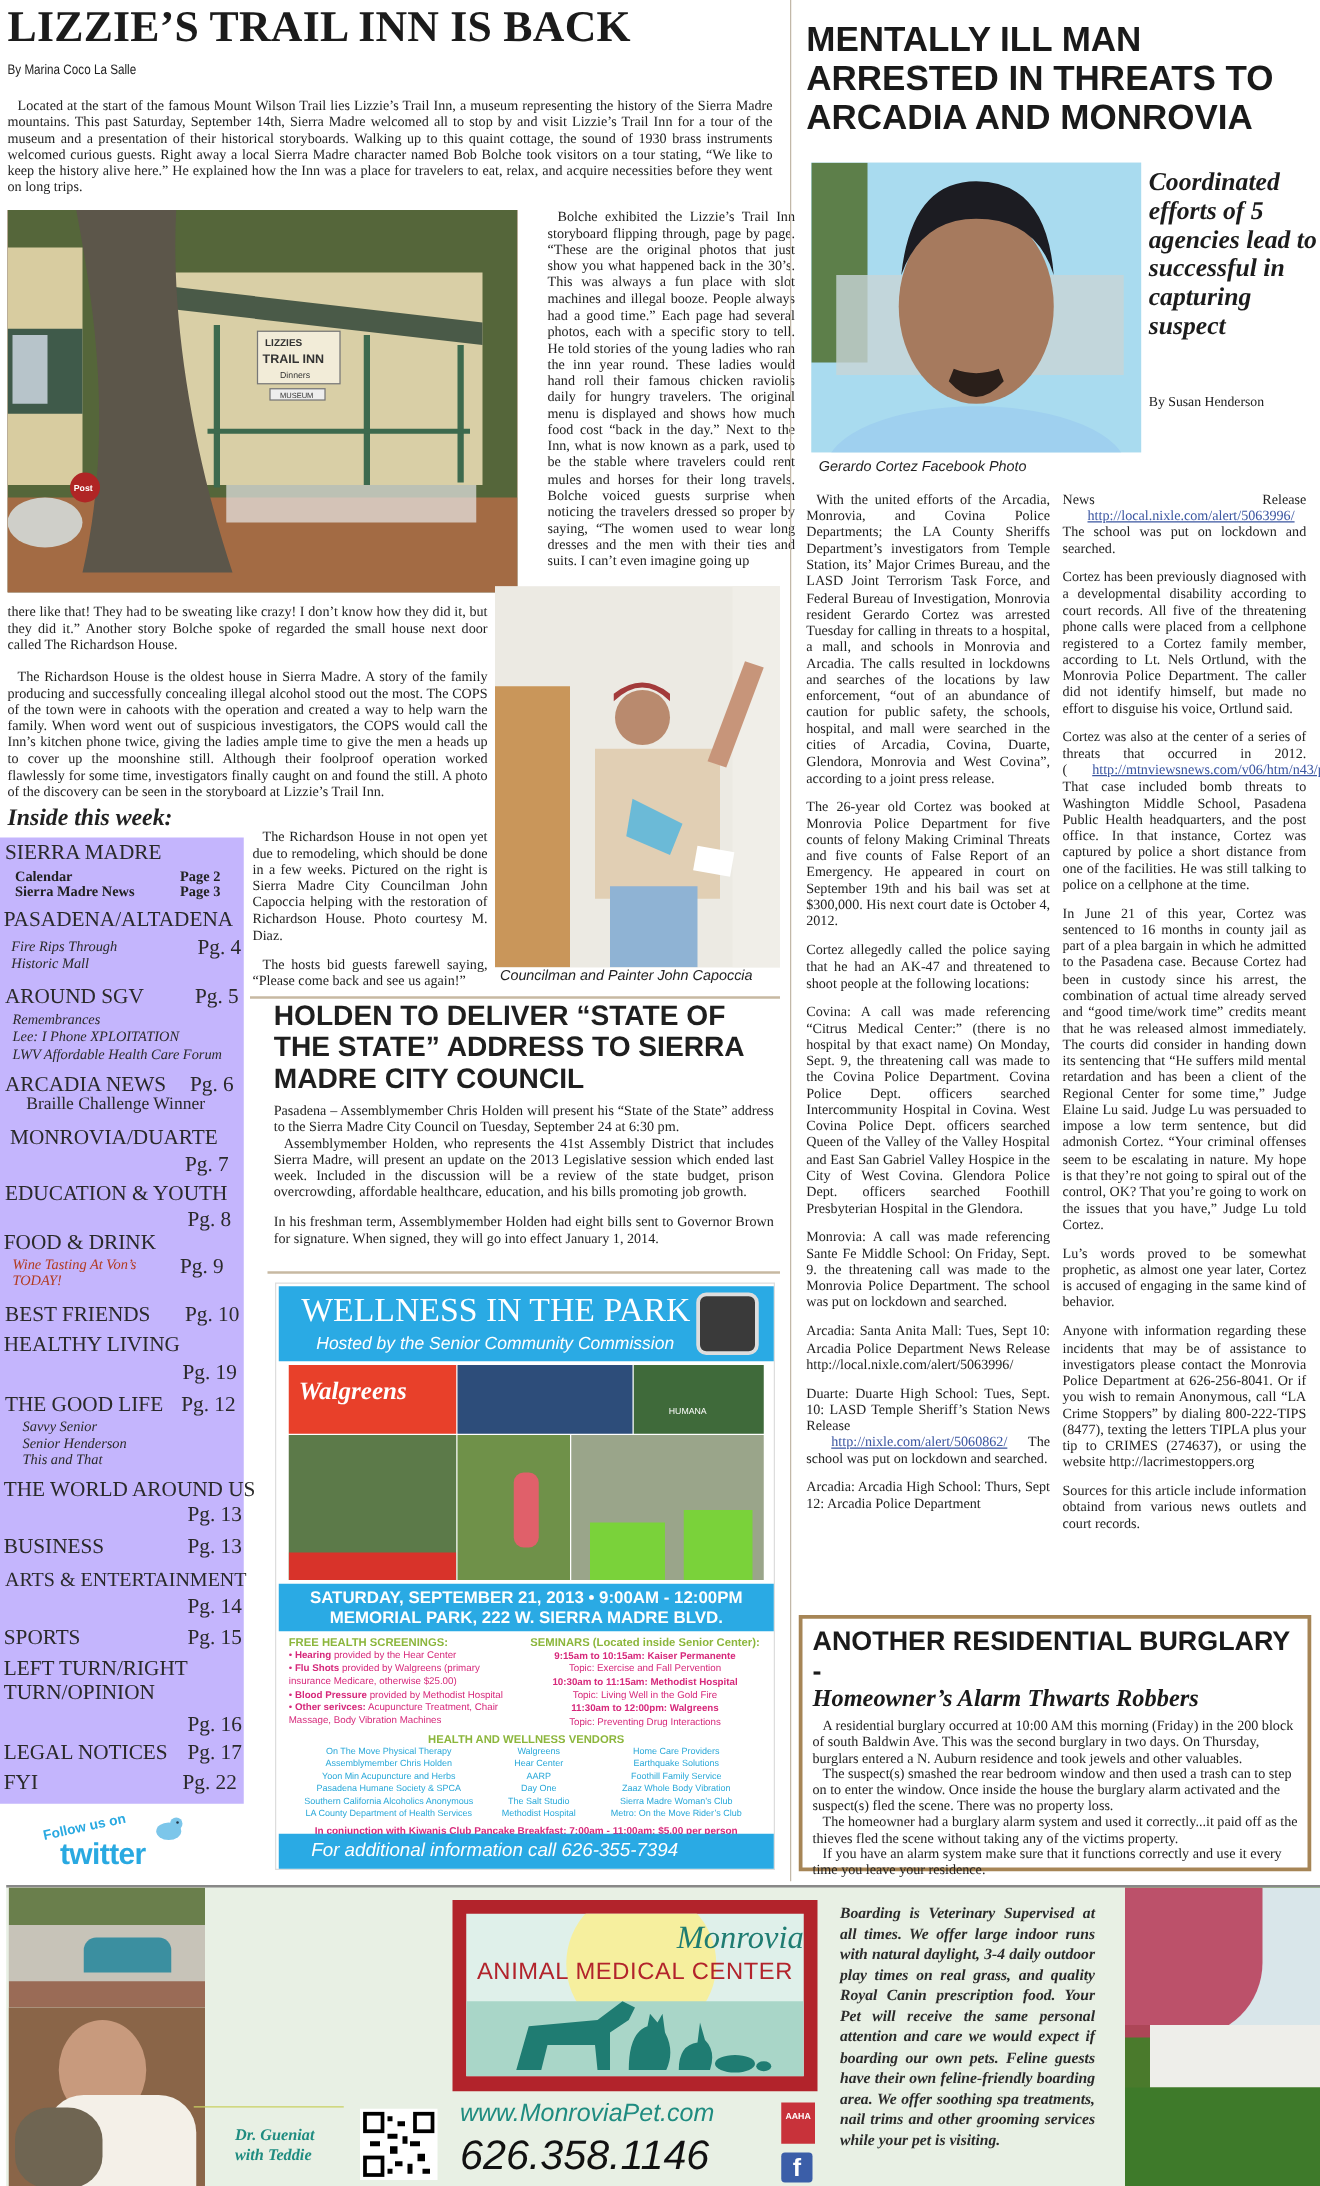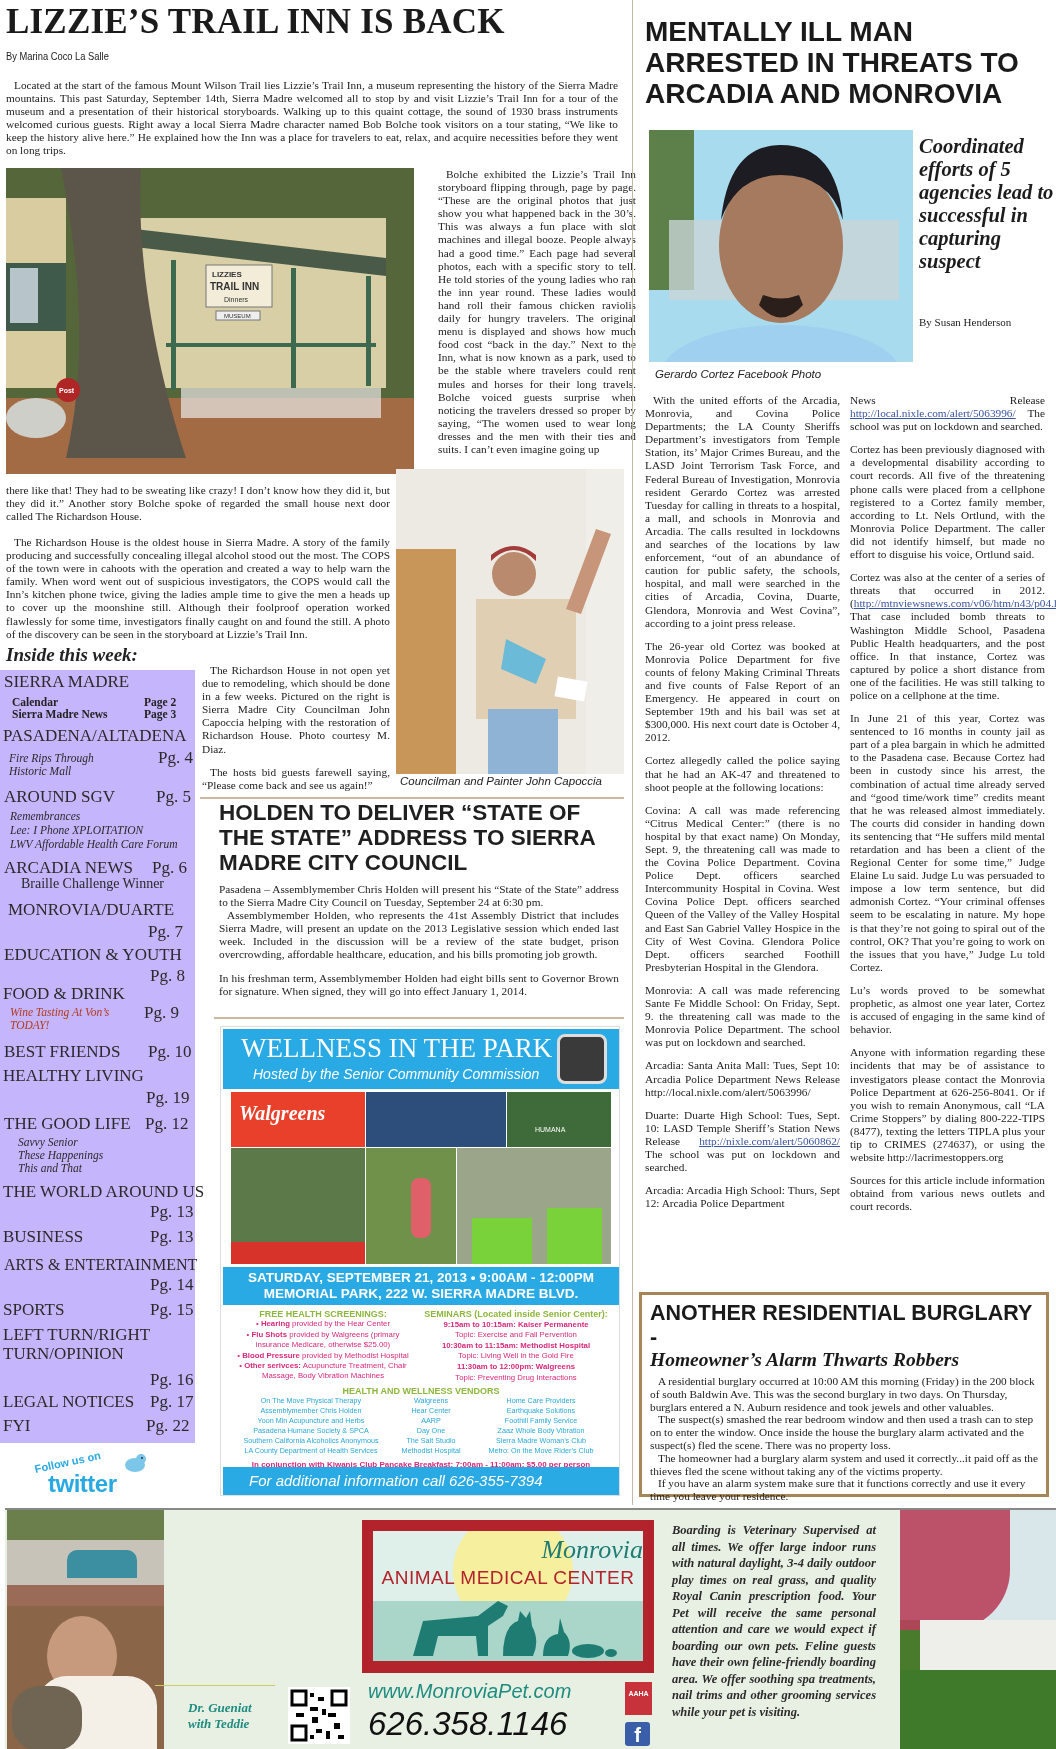--- a/index.html
+++ b/index.html
@@ -66,21 +66,21 @@
   #vdivider { left: 632px; top: 0; width: 1px; height: 1505px; background: #c2b8a8; }
 
   
   #mi-title { left: 645px; top: 16px; width: 400px; font-size: 28px; font-weight: bold; line-height: 31px; font-family: "Liberation Sans", sans-serif; color: #1a1a1a; }
   #cortez-photo { left: 649px; top: 130px; width: 264px; height: 232px; overflow: hidden; background: #bfe3f1; }
   #cortez-caption { left: 655px; top: 368px; font-size: 11.5px; font-style: italic; font-family: "Liberation Sans", sans-serif; }
   #mi-deck { left: 919px; top: 135px; width: 135px; font-size: 20.5px; font-style: italic; font-weight: bold; line-height: 23px; color: #1c1c1c; }
   #mi-byline { left: 919px; top: 316px; font-size: 11px; }
   #mi-col1 { left: 645px; top: 394px; width: 195px; }
   #mi-col2 { left: 850px; top: 394px; width: 195px; }
-  .link { color: #3a55a0; text-decoration: underline; }
+  .link { color: #3a55a0; text-decoration: underline; margin-left: 20px; }
 
   
   #burglary { left: 639px; top: 1292px; width: 410px; height: 205px; border: 3px solid #a68556; padding: 6px 8px; }
   #burg-title { font-size: 21.5px; font-weight: bold; font-family: "Liberation Sans", sans-serif; color: #1a1a1a; line-height: 24px; }
   #burg-sub { font-size: 19.5px; font-style: italic; font-weight: bold; color: #1a1a1a; line-height: 22px; }
   #burg-body { margin-top: 4px; font-size: 11.3px; line-height: 12.8px; }
 
   
   #ad { left: 5px; top: 1508px; width: 1051px; height: 241px; background: #e8f0e4; border-top: 2px solid #888; }
   #ad-photo1 { position: absolute; left: 2px; top: 0; width: 157px; height: 96px; background: #c7c3b8; overflow: hidden; }
@@ -192,21 +192,21 @@
 
   <div class="sec" style="left:4px;top:372px;">BEST FRIENDS</div>
   <div class="pg" style="left:148px;top:372px;">Pg. 10</div>
 
   <div class="sec" style="left:3px;top:396px;">HEALTHY LIVING</div>
   <div class="pg" style="left:146px;top:418px;">Pg. 19</div>
 
   <div class="sec" style="left:4px;top:444px;">THE GOOD LIFE</div>
   <div class="pg" style="left:145px;top:444px;">Pg. 12</div>
   <div class="sub" style="left:18px;top:466px;">Savvy Senior</div>
-  <div class="sub" style="left:18px;top:479px;">These Happenings</div>
+  <div class="sub" style="left:18px;top:479px;">Senior Henderson</div>
   <div class="sub" style="left:18px;top:492px;">This and That</div>
 
   <div class="sec" style="left:3px;top:512px;">THE WORLD AROUND US</div>
   <div class="pg" style="left:150px;top:532px;">Pg. 13</div>
 
   <div class="sec" style="left:3px;top:557px;">BUSINESS</div>
   <div class="pg" style="left:150px;top:557px;">Pg. 13</div>
 
   <div class="sec" style="left:4px;top:586px;font-size:16px;">ARTS &amp; ENTERTAINMENT</div>
   <div class="pg" style="left:150px;top:605px;">Pg. 14</div>
@@ -268,21 +268,21 @@
       <div style="position:absolute;left:15px;top:70px;width:60px;height:46px;background:#7ad23a;"></div>
       <div style="position:absolute;left:90px;top:60px;width:55px;height:56px;background:#7ad23a;"></div>
     </div>
   </div>
   <div id="wp-date">
     <div>SATURDAY, SEPTEMBER 21, 2013 • 9:00AM - 12:00PM</div>
     <div>MEMORIAL PARK, 222 W. SIERRA MADRE BLVD.</div>
   </div>
   <div id="wp-info">
     <div style="display:flex;justify-content:space-between;">
-      <div style="width:184px;font-size:7.8px;line-height:10.4px;text-align:center;">
+      <div style="width:184px;font-size:7.8px;line-height:10.4px;">
         <div class="green" style="font-size:9px;">FREE HEALTH SCREENINGS:</div>
         <div class="pink">• <b>Hearing</b><span> provided by the Hear Center</span></div>
         <div class="pink">• <b>Flu Shots</b><span> provided by Walgreens (primary insurance Medicare, otherwise $25.00)</span></div>
         <div class="pink">• <b>Blood Pressure</b><span> provided by Methodist Hospital</span></div>
         <div class="pink">• <b>Other serivces:</b><span> Acupuncture Treatment, Chair Massage, Body Vibration Machines</span></div>
       </div>
       <div style="width:190px;font-size:7.8px;line-height:10.6px;text-align:center;">
         <div class="green" style="font-size:9px;">SEMINARS (Located inside Senior Center):</div>
         <div class="pink" style="font-weight:bold;">9:15am to 10:15am: Kaiser Permanente</div>
         <div class="pink">Topic: Exercise and Fall Pervention</div>

